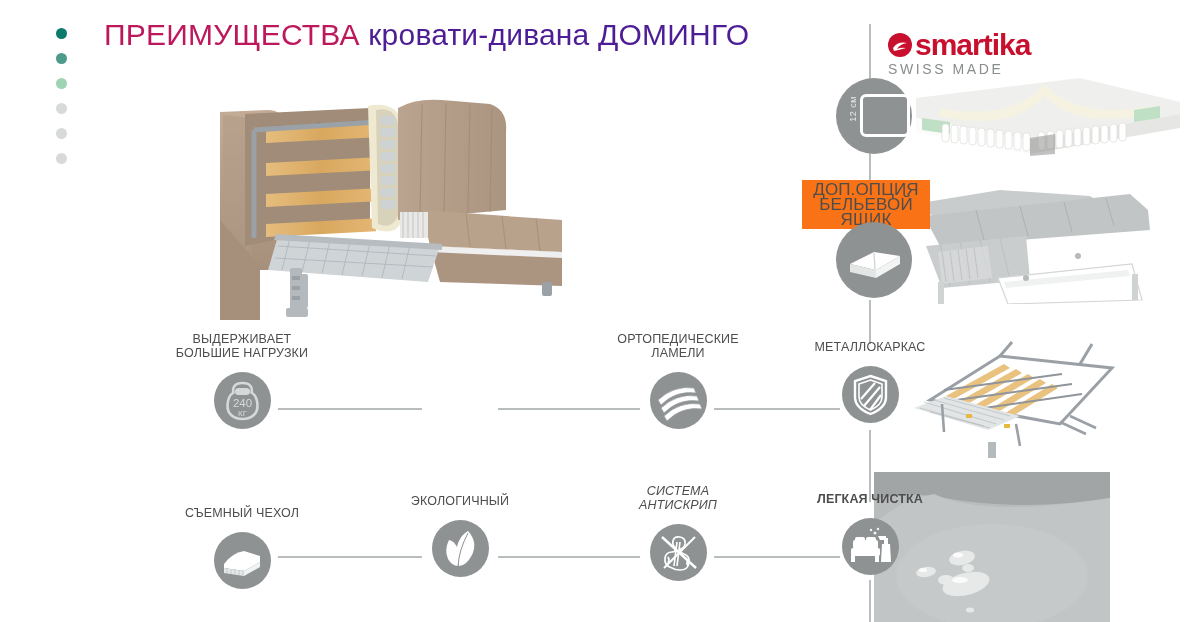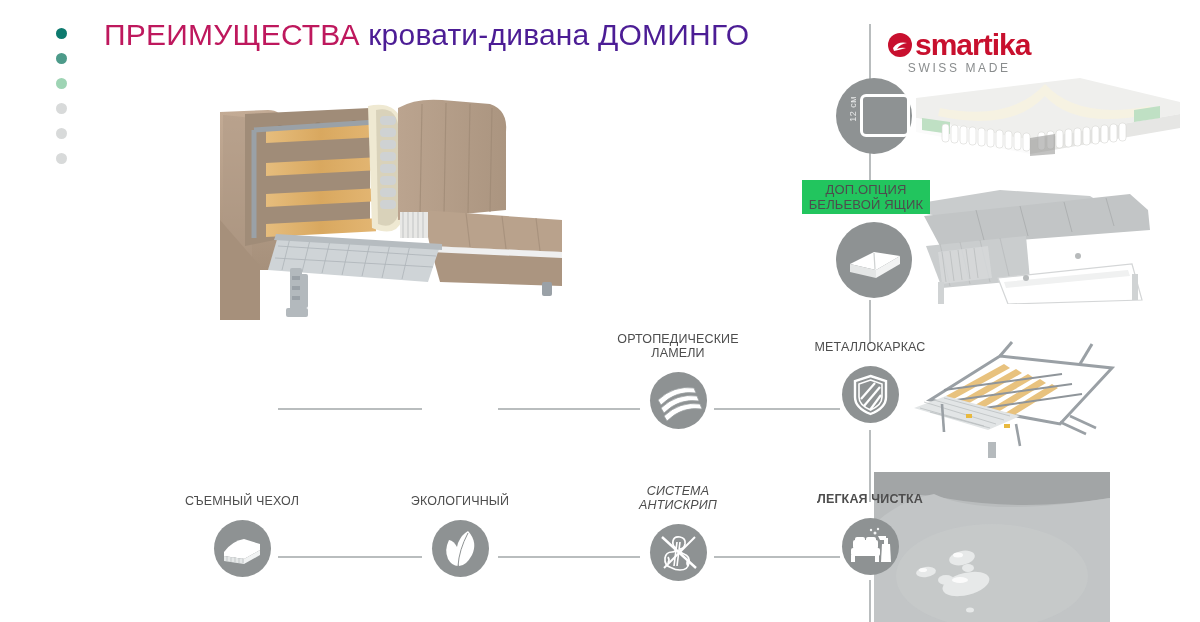--- a/index.html
+++ b/index.html
@@ -42,38 +42,38 @@
   }
   .feat-circle svg { position: absolute; inset: 0; }
 
   
   .hline { position: absolute; height: 1.6px; background: #b9bdbe; }
   
   .vline { position: absolute; width: 1.6px; background: #b9bdbe; }
 
   
   .rlabel {
-    position: absolute; background: #22c55e; color: #4d4d4d;
-    font-size: 13px; line-height: 15px; letter-spacing: .15px;
+    position: absolute; background: #f97316; color: #4d4d4d;
+    font-size: 17px; line-height: 15px; letter-spacing: .15px;
     text-align: center; white-space: pre-line; padding: 2px 6px; z-index: 6;
   }
   .rcircle {
     position: absolute; width: 57px; height: 57px; border-radius: 50%;
     background: #8e9293; z-index: 7;
   }
 
   
   .smart-wrap { position: absolute; left: 888px; top: 30px; z-index: 8; }
   .smart-word {
     font-size: 30px; font-weight: bold; color: #c8102e;
     letter-spacing: -1px; line-height: 30px;
   }
   .smart-sub {
-    font-size: 12px; color: #8a8d8e; letter-spacing: 2.6px;
-    text-align: center; margin-top: 1px;
+    font-size: 14px; color: #8a8d8e; letter-spacing: 2.6px;
+    text-align: left; margin-top: 1px;
   }
   .smart-badge {
     display: inline-block; width: 24px; height: 24px; border-radius: 50%;
     background: #c8102e; vertical-align: -3px; margin-right: 3px; position: relative;
   }
 
   
   .cm-circle {
     position: absolute; left: 836px; top: 78px; width: 76px; height: 76px;
     border-radius: 50%; background: #8e9293; z-index: 7;
@@ -390,20 +390,32 @@
         <ellipse cx="86" cy="108" rx="8" ry="3"></ellipse>
         <ellipse cx="49" cy="98" rx="4" ry="2"></ellipse>
       </g>
     </svg>
   </div>
 
   <div class="hline" style="left:278px; top:408px; width:144px;"></div>
   <div class="hline" style="left:498px; top:408px; width:142px;"></div>
   <div class="hline" style="left:714px; top:408px; width:126px;"></div>
 
+  <div class="feat" style="left:152px; top:332px;">
+    <div class="feat-label">ВЫДЕРЖИВАЕТ
+БОЛЬШИЕ НАГРУЗКИ</div>
+    <div class="feat-circle">
+      <svg viewBox="0 0 57 57" width="57" height="57">
+        <path d="M28.5 11 C21 11 18 15.5 19.5 20.5 C15.5 23 13.5 28.5 13.5 34 C13.5 41.5 19 47 28.5 47 C38 47 43.5 41.5 43.5 34 C43.5 28.5 41.5 23 37.5 20.5 C39 15.5 36 11 28.5 11 Z" fill="none" stroke="#d6d9da" stroke-width="2.6"></path>
+        <rect x="21" y="16" width="15" height="7" rx="3.5" fill="#d6d9da"></rect>
+        <text x="28.5" y="35" font-family="Liberation Sans, sans-serif" font-size="11.5" fill="#d6d9da" text-anchor="middle">240</text>
+        <text x="28.5" y="44" font-family="Liberation Sans, sans-serif" font-size="8" fill="#d6d9da" text-anchor="middle">КГ</text>
+      </svg>
+    </div>
+  </div>
 
 
   <div class="feat" style="left:780px; top:340px;">
     <div class="feat-label">МЕТАЛЛОКАРКАС</div>
     <div class="feat-circle">
       <svg viewBox="0 0 57 57" width="57" height="57">
         <path d="M28.5 10 L44 15 V31 Q44 42 28.5 48 Q13 42 13 31 V15 Z" fill="none" stroke="#ffffff" stroke-width="2.4"></path>
         <path d="M28.5 14 L40 18 V31 Q40 39 28.5 44 Q17 39 17 31 V18 Z" fill="none" stroke="#ffffff" stroke-width="1.6"></path>
         <g stroke="#ffffff" stroke-width="2.2">
           <path d="M19 33 L33 17"></path>
@@ -425,21 +437,21 @@
           <path d="M14 44 Q30 29 50 32 L52 37 Q32 34 17 49 Z"></path>
         </g>
       </svg>
     </div>
   </div>
 
   <div class="hline" style="left:278px; top:556px; width:144px;"></div>
   <div class="hline" style="left:498px; top:556px; width:142px;"></div>
   <div class="hline" style="left:714px; top:556px; width:126px;"></div>
 
-  <div class="feat" style="left:152px; top:494px;">
+  <div class="feat" style="left:152px; top:506px;">
     <div class="feat-label">СЪЕМНЫЙ ЧЕХОЛ</div>
     <div class="feat-circle">
       <svg viewBox="0 0 57 57" width="57" height="57">
         <path d="M10 32 Q18 21 30 19 L46 24 L46 30 L30 39 L10 36 Z" fill="#ffffff"></path>
         <path d="M10 36 L30 39 L30 44 L10 41 Z" fill="#e5e8e8"></path>
         <path d="M30 39 L46 30 L46 35 L30 44 Z" fill="#f1f3f3"></path>
         <g stroke="#b9bdbe" stroke-width=".7">
           <path d="M13 36 L13 41"></path>
             <path d="M17 37 L17 42"></path>
             <path d="M21 37 L21 42"></path>

